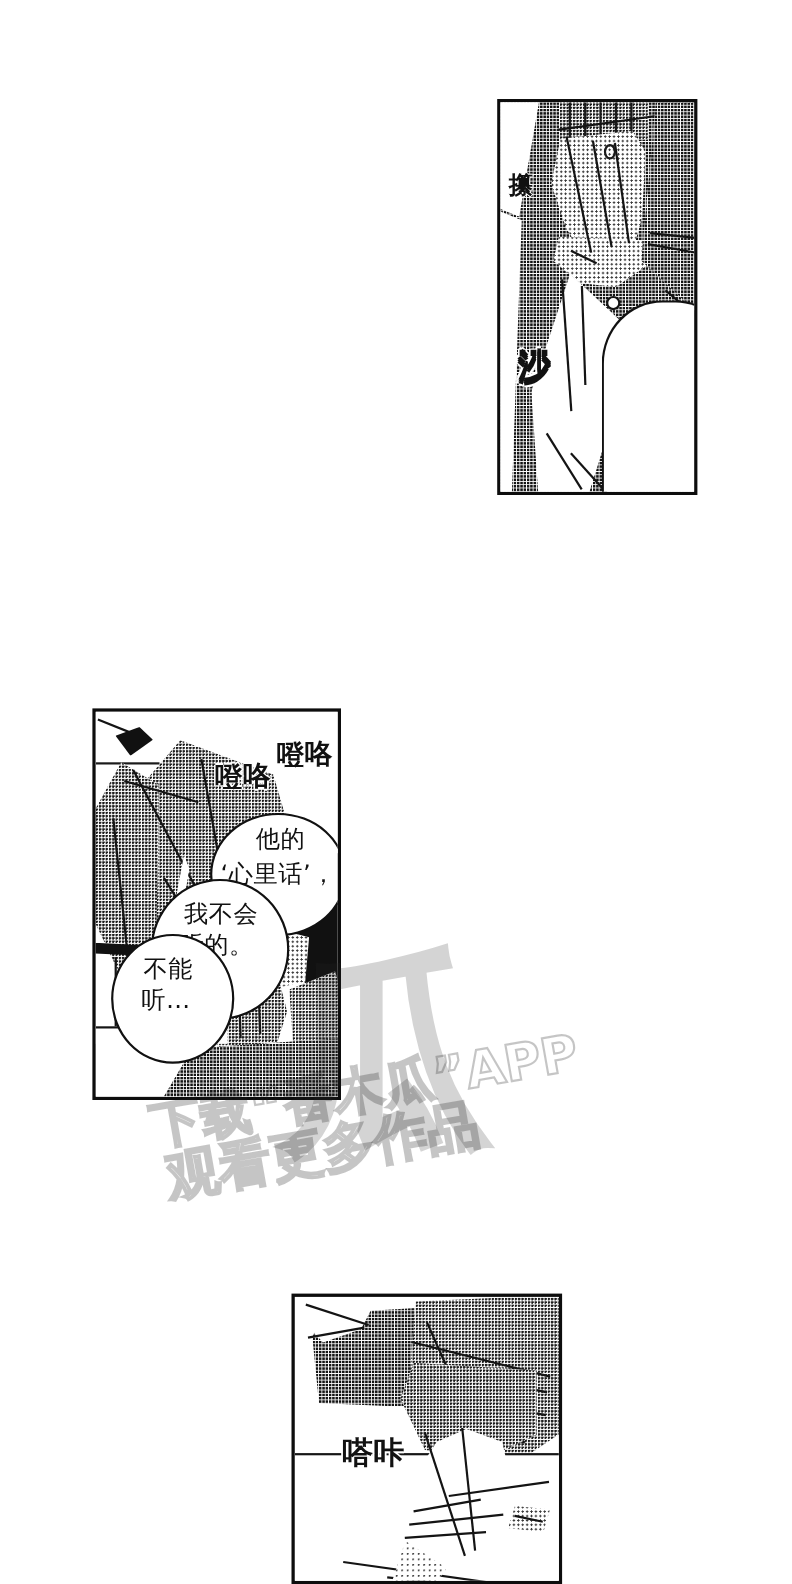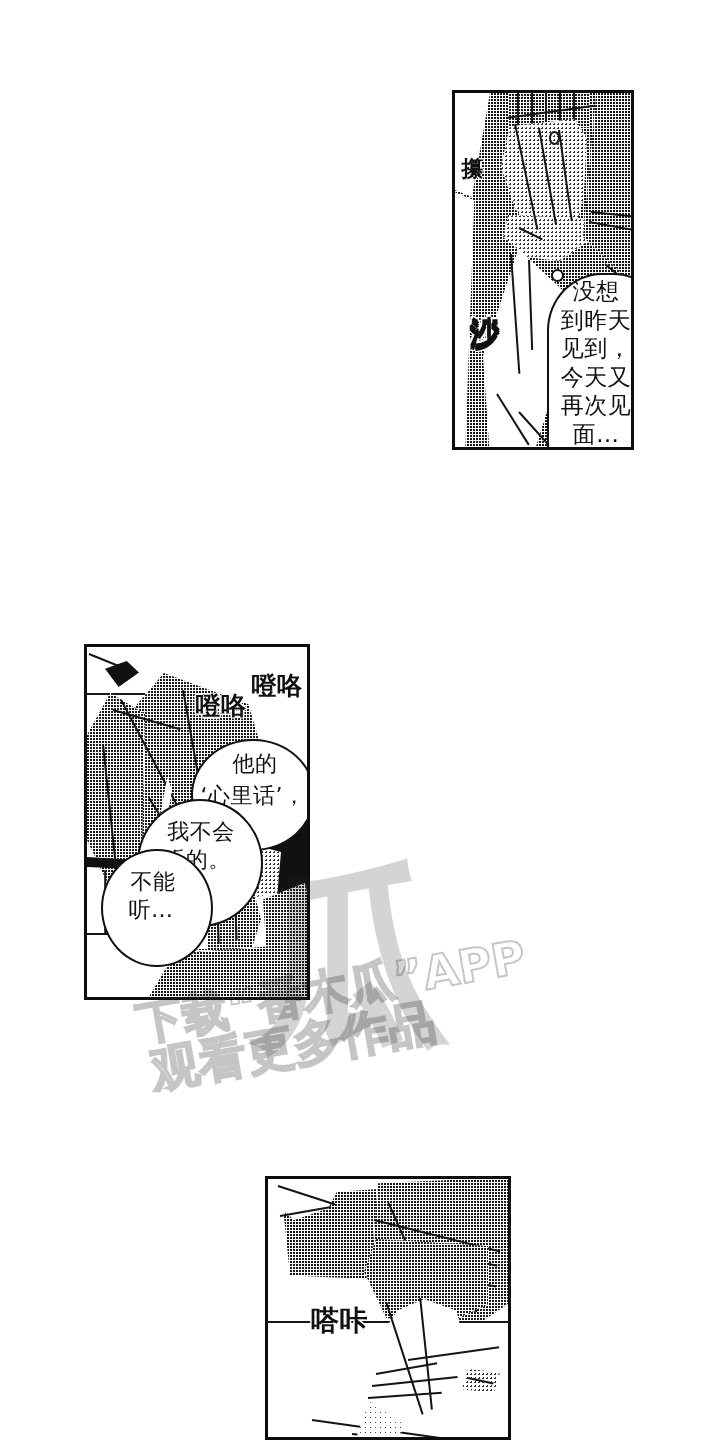--- a/index.html
+++ b/index.html
@@ -173,26 +173,20 @@
 
     <div class="sfx sfx-vert" style="left:6px; top:46px; font-size:22px; letter-spacing:1px;
                 text-shadow: 1px 0 0 #fff, -1px 0 0 #fff, 0 1px 0 #fff, 0 -1px 0 #fff;">攥</div>
 
     <div class="sfx sfx-vert" style="left:14px; top:198px; font-size:30px; letter-spacing:2px;
                 text-shadow: 1.5px 0 0 #fff, -1.5px 0 0 #fff, 0 1.5px 0 #fff, 0 -1.5px 0 #fff,
                              1.5px 1.5px 0 #fff, -1.5px -1.5px 0 #fff;">沙沙沙…</div>
 
     <div class="bubble" style="left:92px; top:180px; width:120px; height:192px; border-radius: 46% 44% 0 0 / 30% 30% 0 0;
                 border-right:none; border-bottom:none;"></div>
-    <div class="bubble-text" style="left:98px; top:184px; width:86px; font-size:23px; line-height:1.24;">没想
-到昨天
-见到，
-今天又
-再次见
-面…</div>
   </div>
 
   <div class="panel" style="left:84px; top:644px; width:226px; height:356px;">
 
     <div class="shape paper" style="left:0; top:0; width:100%; height:100%;"></div>
 
     <div class="shape paper" style="left:0; top:0; width:58px; height:46px; border-bottom:2px solid #1a1a1a;"></div>
     <div class="line" style="left:2px; top:6px; width:40px; height:2px; transform: rotate(22deg);"></div>
     <div class="shape ink" style="left:18px; top:14px; width:34px; height:26px;
                 clip-path: polygon(0 30%, 64% 0, 100% 44%, 40% 100%);"></div>

